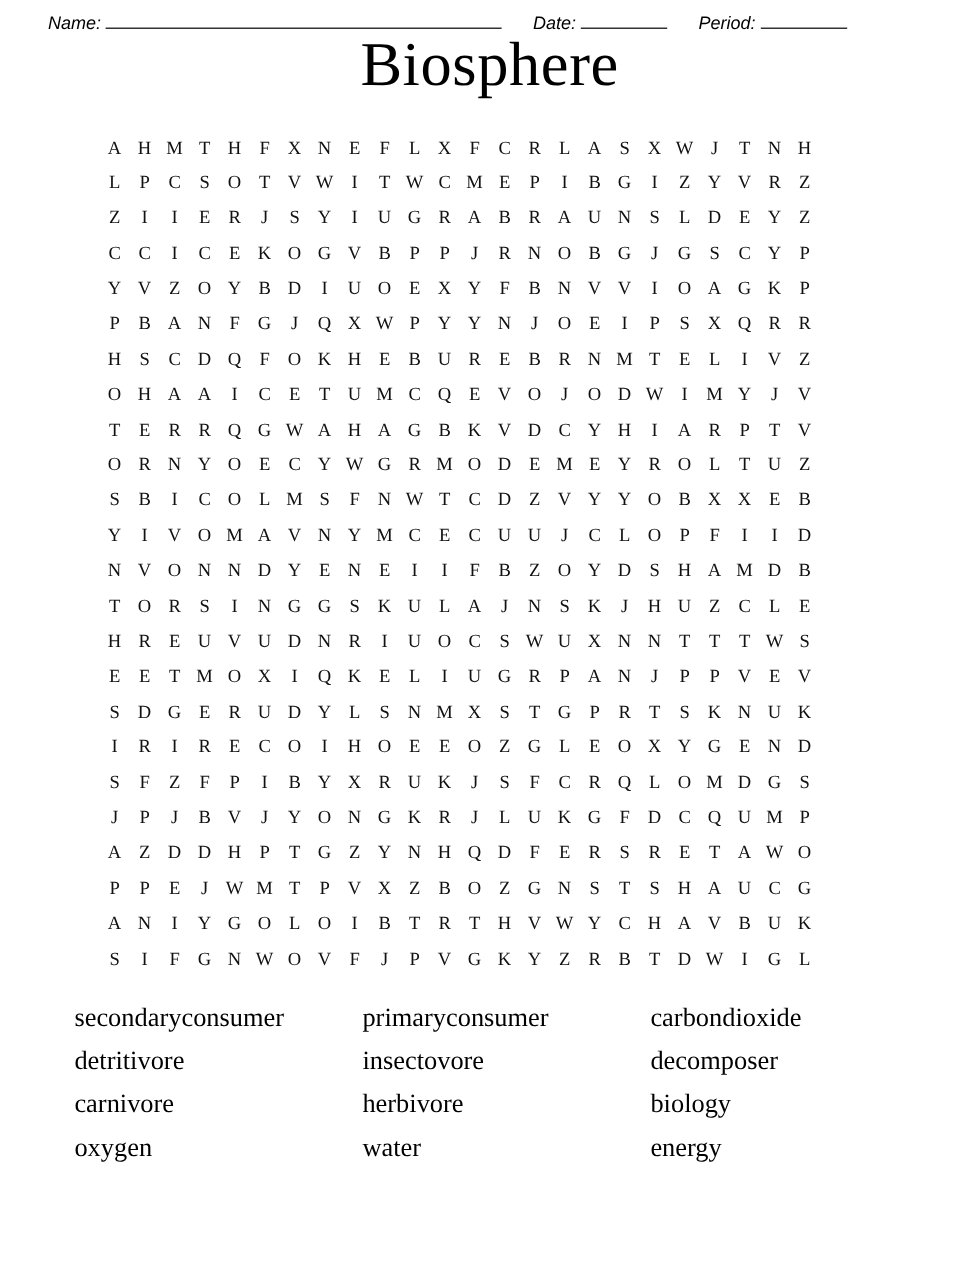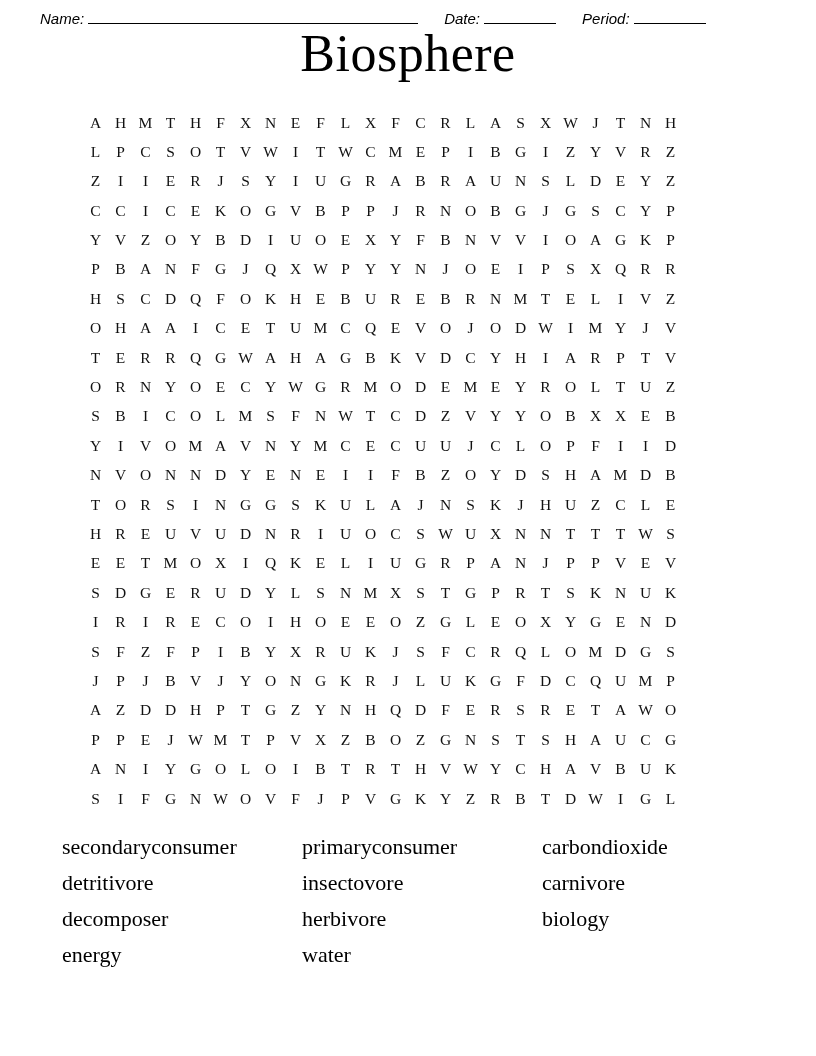--- a/index.html
+++ b/index.html
@@ -753,21 +753,22 @@
         <span class="cell">L</span>
       </div>
     </div>
 
   <div class="wordlist" id="word-list">
       <div class="word">secondaryconsumer</div>
       <div class="word">primaryconsumer</div>
       <div class="word">carbondioxide</div>
       <div class="word">detritivore</div>
       <div class="word">insectovore</div>
+      <div class="word">decomposer</div>
       <div class="word">carnivore</div>
-      <div class="word">decomposer</div>
       <div class="word">herbivore</div>
       <div class="word">biology</div>
+      <div class="word">oxygen</div>
+      <div class="word">water</div>
       <div class="word">energy</div>
-      <div class="word">water</div>
     </div>
 
 </div>
 
 </body></html>

